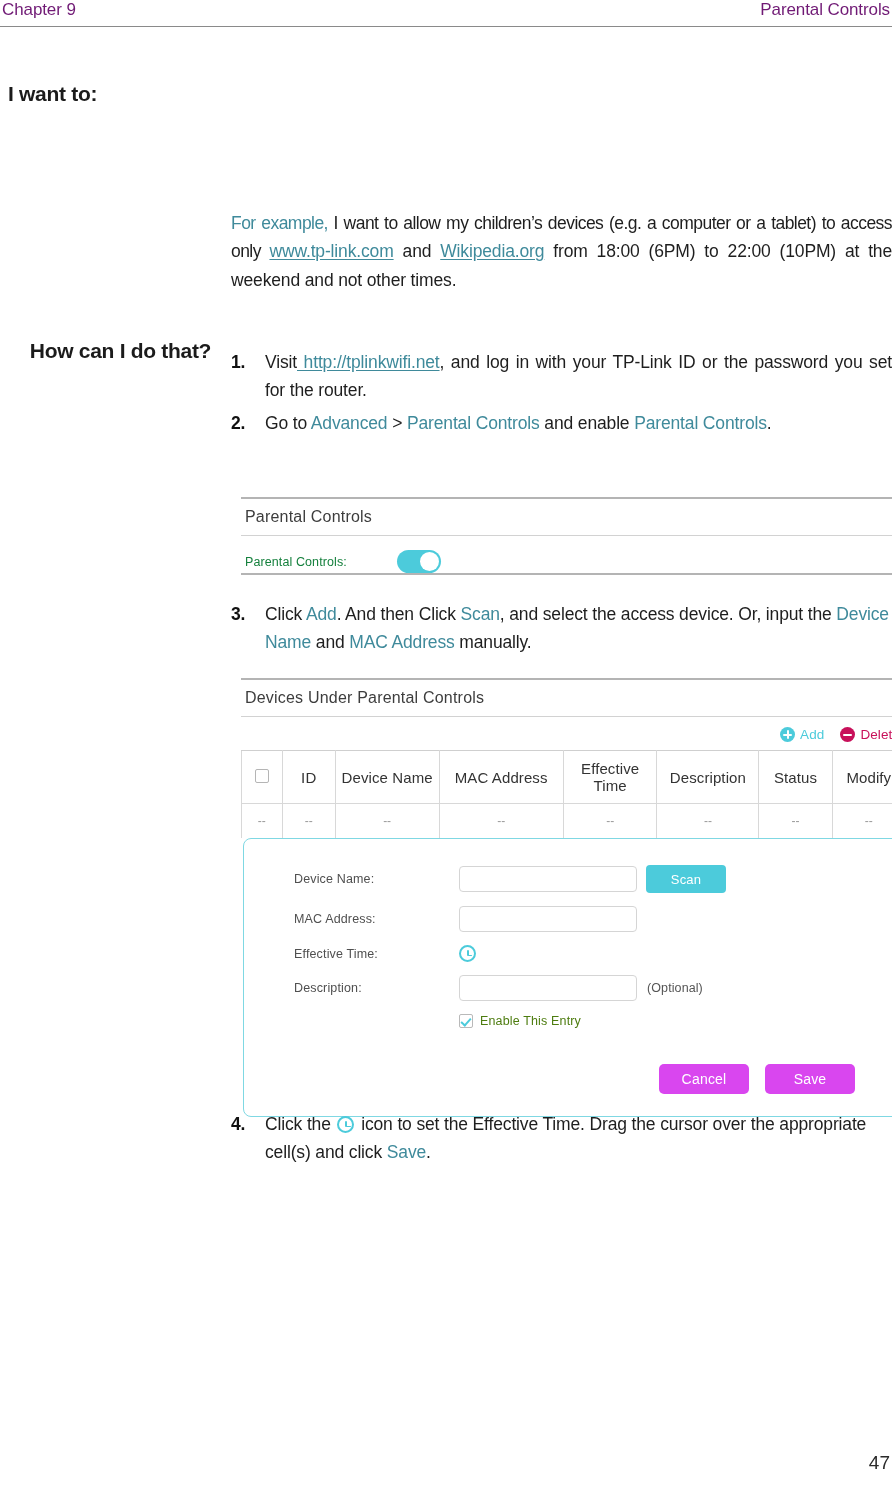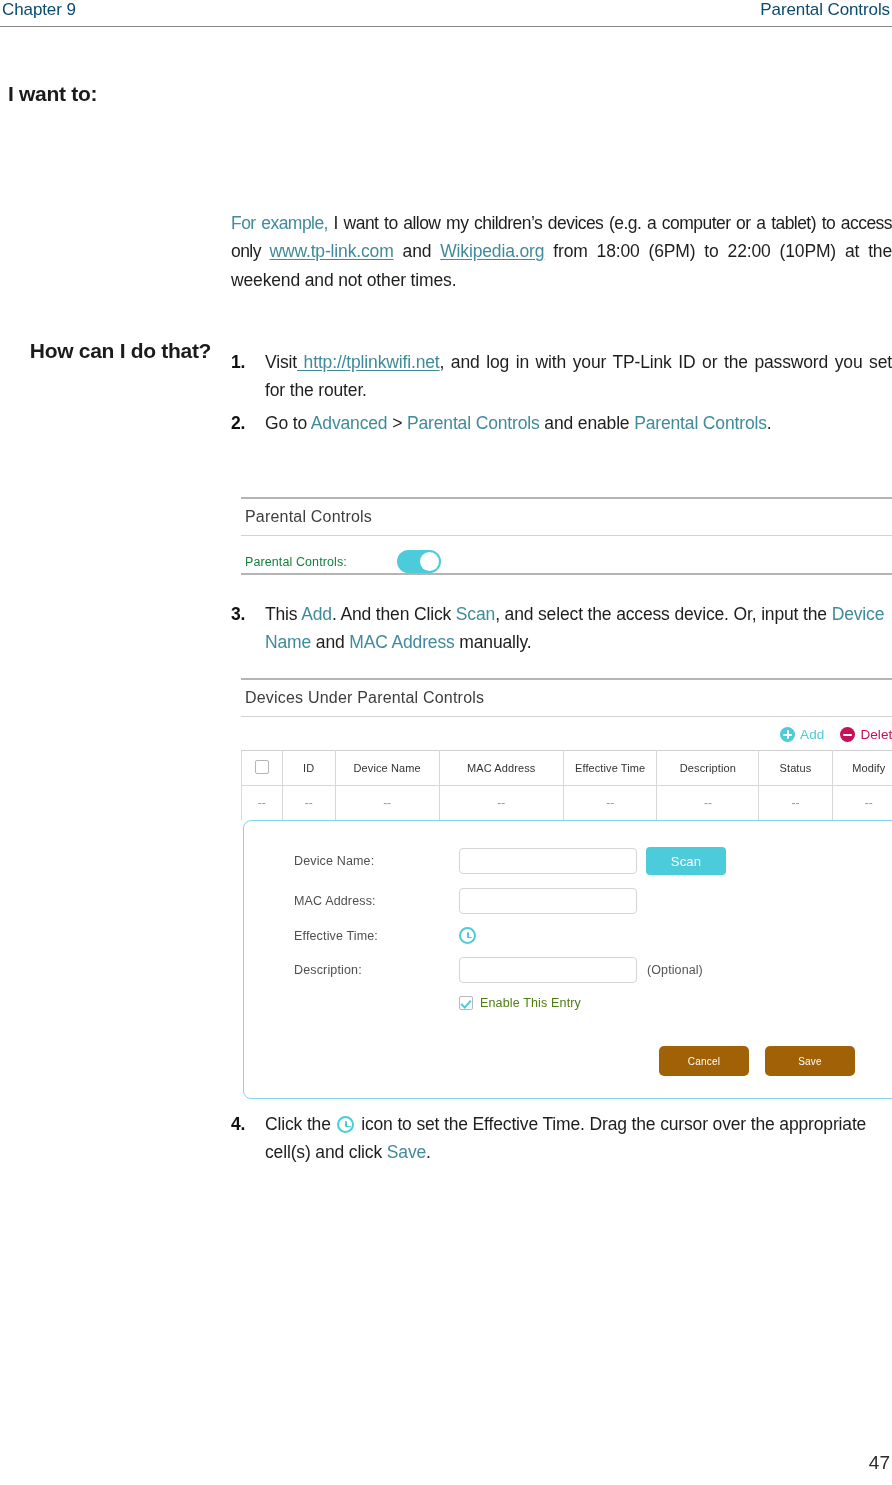--- a/index.html
+++ b/index.html
@@ -16,21 +16,21 @@
   
   .doc-header {
     position: absolute;
     top: 0; left: 0;
     width: 892px;
     height: 32px;
     display: flex;
     align-items: flex-start;
     justify-content: space-between;
     font-size: 17px;
-    color: #0c4a6e;
+    color: #701a75;
     letter-spacing: -0.1px;
     gap: 38px;
   }
   .doc-header .hdr-left { padding-left: 2px; }
   .doc-header .hdr-right { padding-right: 2px; }
   .hdr-rule {
     position: absolute;
     top: 26px; left: 0;
     width: 892px;
     height: 1px;
@@ -191,21 +191,21 @@
     border-radius: 1px;
   }
 
   
   table.dev-table {
     width: 100%;
     border-collapse: collapse;
     table-layout: fixed;
   }
   table.dev-table th {
-    font-size: 11px;
+    font-size: 15px;
     font-weight: normal;
     color: #333;
     padding: 9px 2px;
     border: 1px solid #d8d8d8;
     border-top: 1px solid #cfcfcf;
     text-align: center;
     letter-spacing: 0.1px;
   }
   table.dev-table td {
     font-size: 12px;
@@ -346,25 +346,25 @@
   .form-actions {
     display: flex;
     justify-content: flex-end;
     gap: 16px;
     padding-right: 48px;
     margin-top: 36px;
   }
   .form-btn {
     width: 90px;
     height: 30px;
-    background: #a16207;
+    background: #d946ef;
     color: #ffffff;
     border: none;
     border-radius: 5px;
-    font-size: 10px;
+    font-size: 14px;
     font-family: "Liberation Sans", sans-serif;
     cursor: pointer;
     letter-spacing: 0.2px;
   }
 
   
   .inline-clock {
     display: inline-block;
     vertical-align: -3px;
     margin: 0 2px;
@@ -413,21 +413,21 @@
     <div class="pc-row">
       <span class="pc-label">Parental Controls:</span>
       <span class="toggle">
         <span class="knob"></span>
       </span>
     </div>
   </div>
 
   <div class="step" id="step-3">
     <span class="num">3.</span>
-    <span class="body nojust"><span>This </span><span class="accent">Add</span><span>. And then Click </span><span class="accent">Scan</span><span>, and select the access device. Or, input the </span><span class="accent">Device Name</span><span> and </span><span class="accent">MAC Address</span><span> manually.</span></span>
+    <span class="body nojust"><span>Click </span><span class="accent">Add</span><span>. And then Click </span><span class="accent">Scan</span><span>, and select the access device. Or, input the </span><span class="accent">Device Name</span><span> and </span><span class="accent">MAC Address</span><span> manually.</span></span>
   </div>
 
   <div class="ui-panel" id="panel-devices">
     <div class="ui-panel-title">Devices Under Parental Controls</div>
 
     <div class="add-del-bar">
       <span class="act-btn add">
         <span class="circ-icon add-c">
           <span class="h-bar"></span>
             <span class="v-bar"></span>

